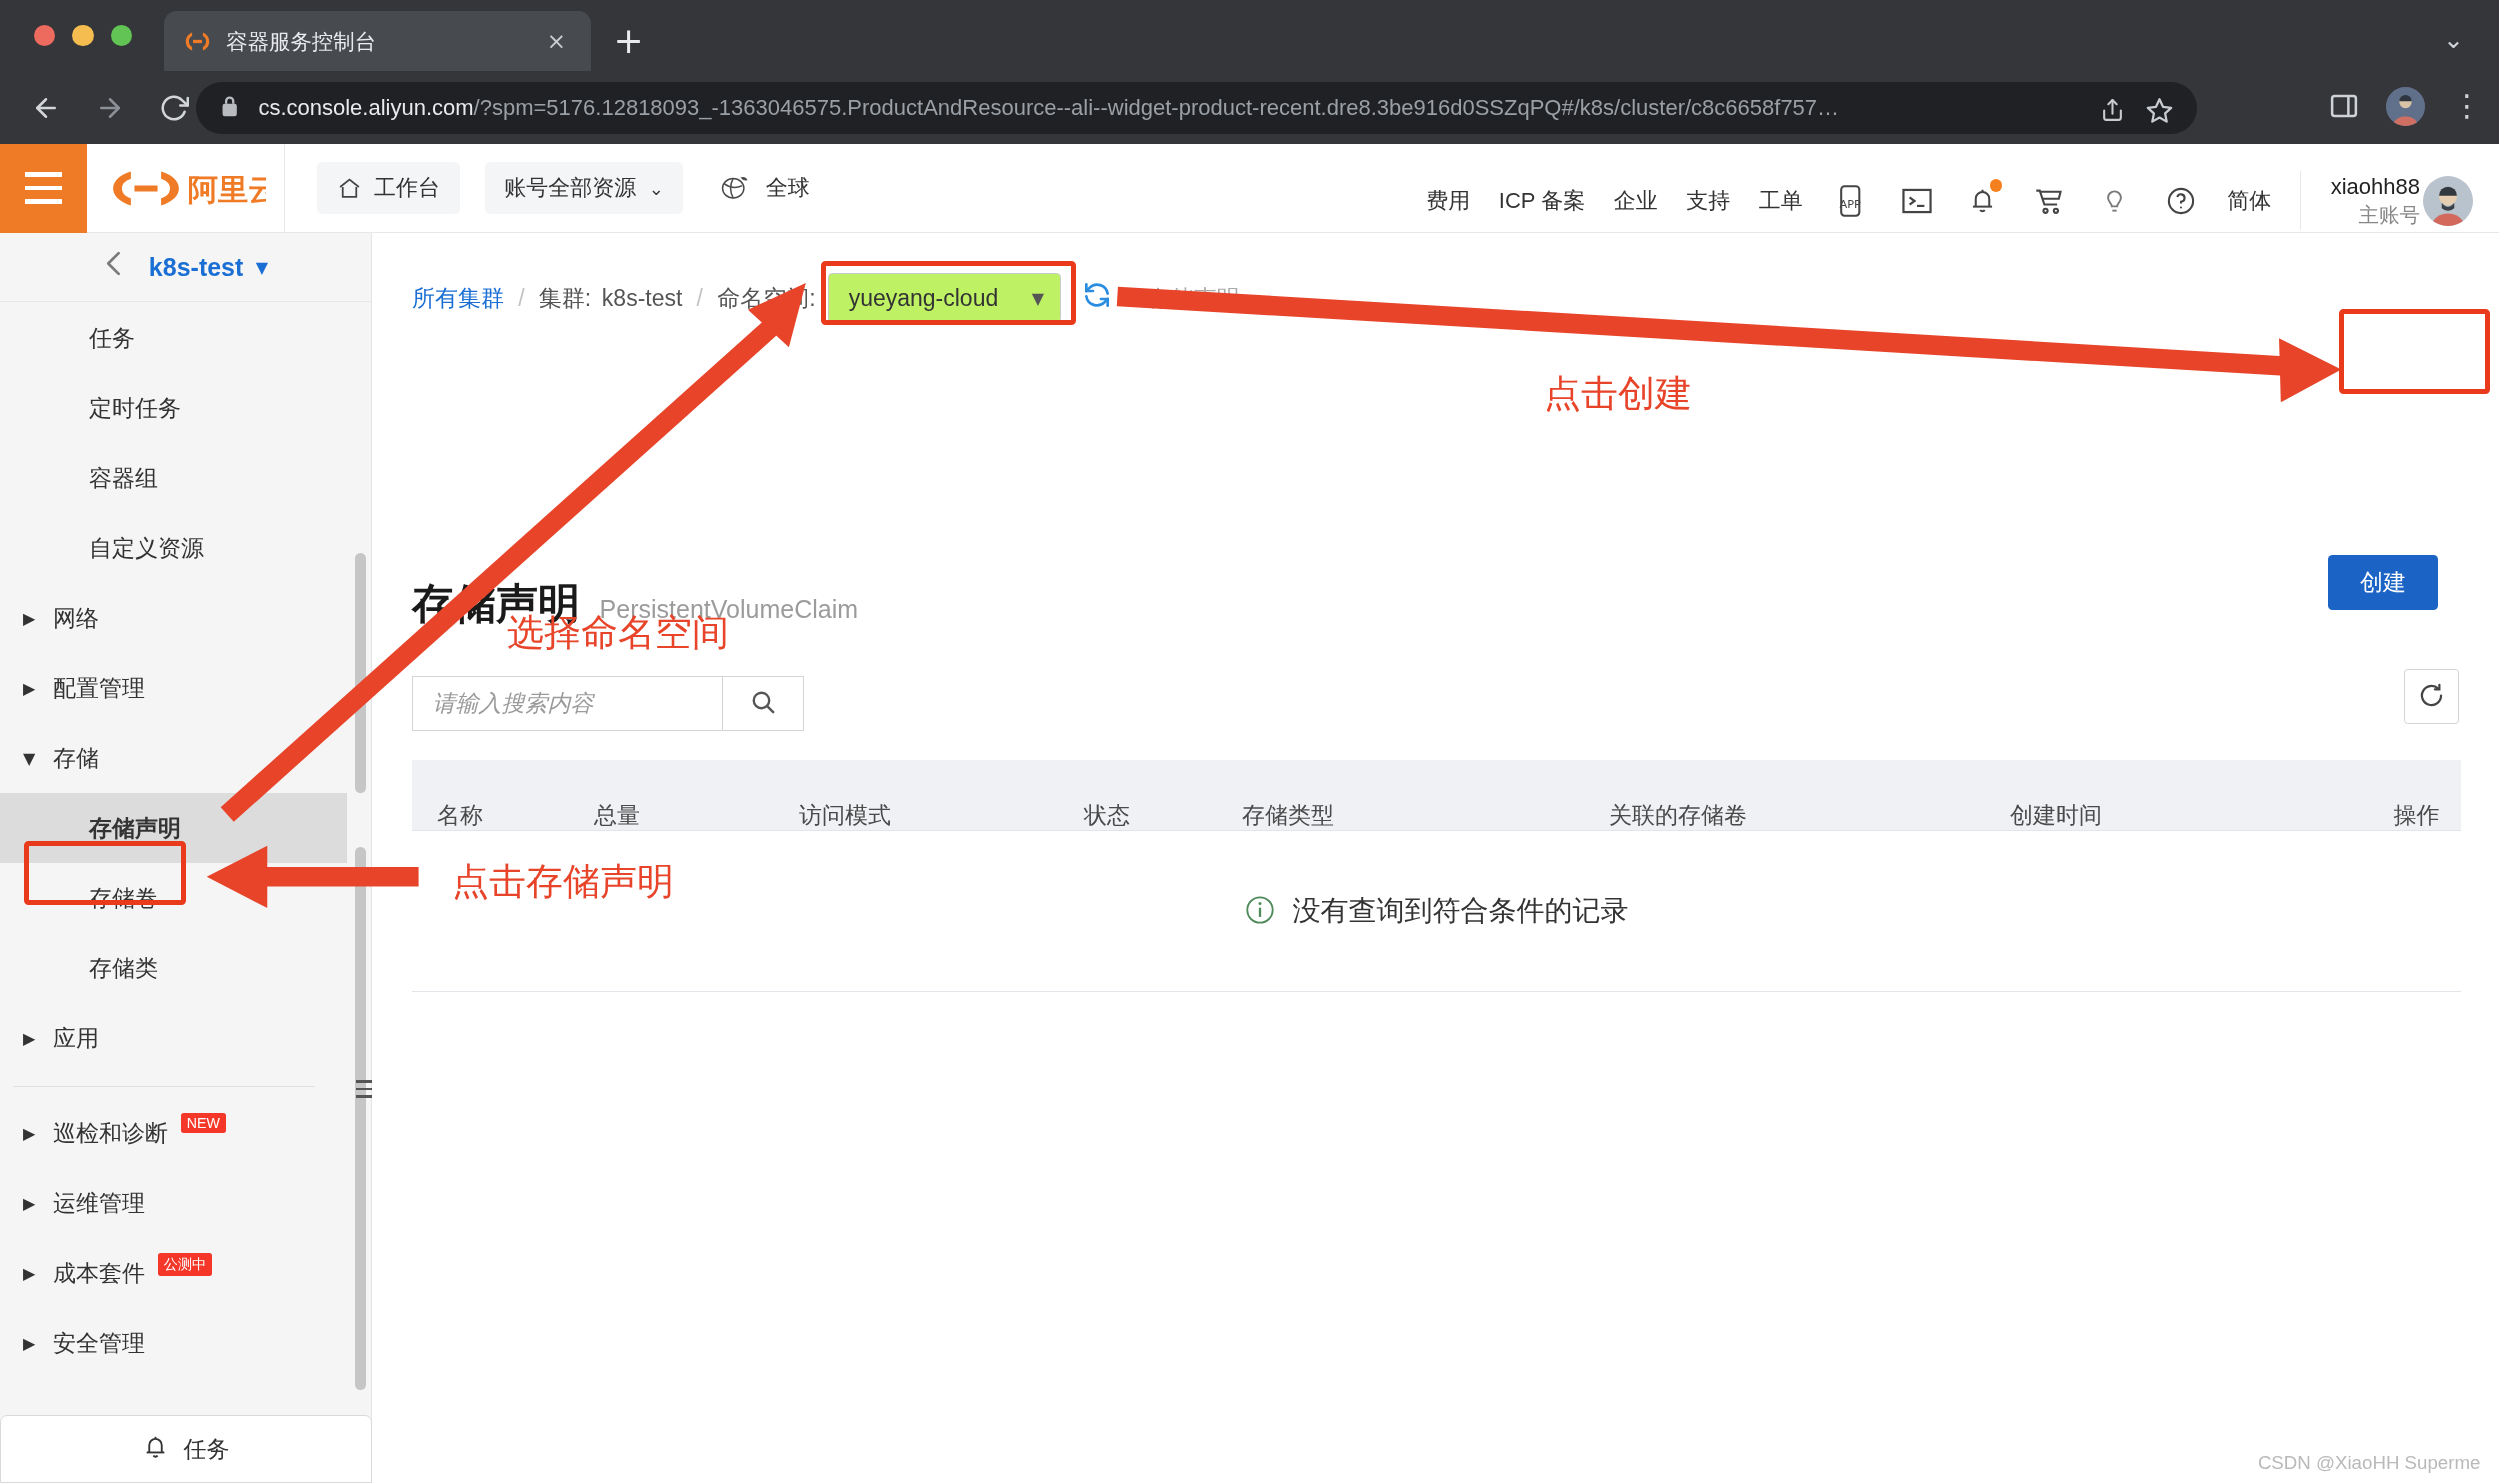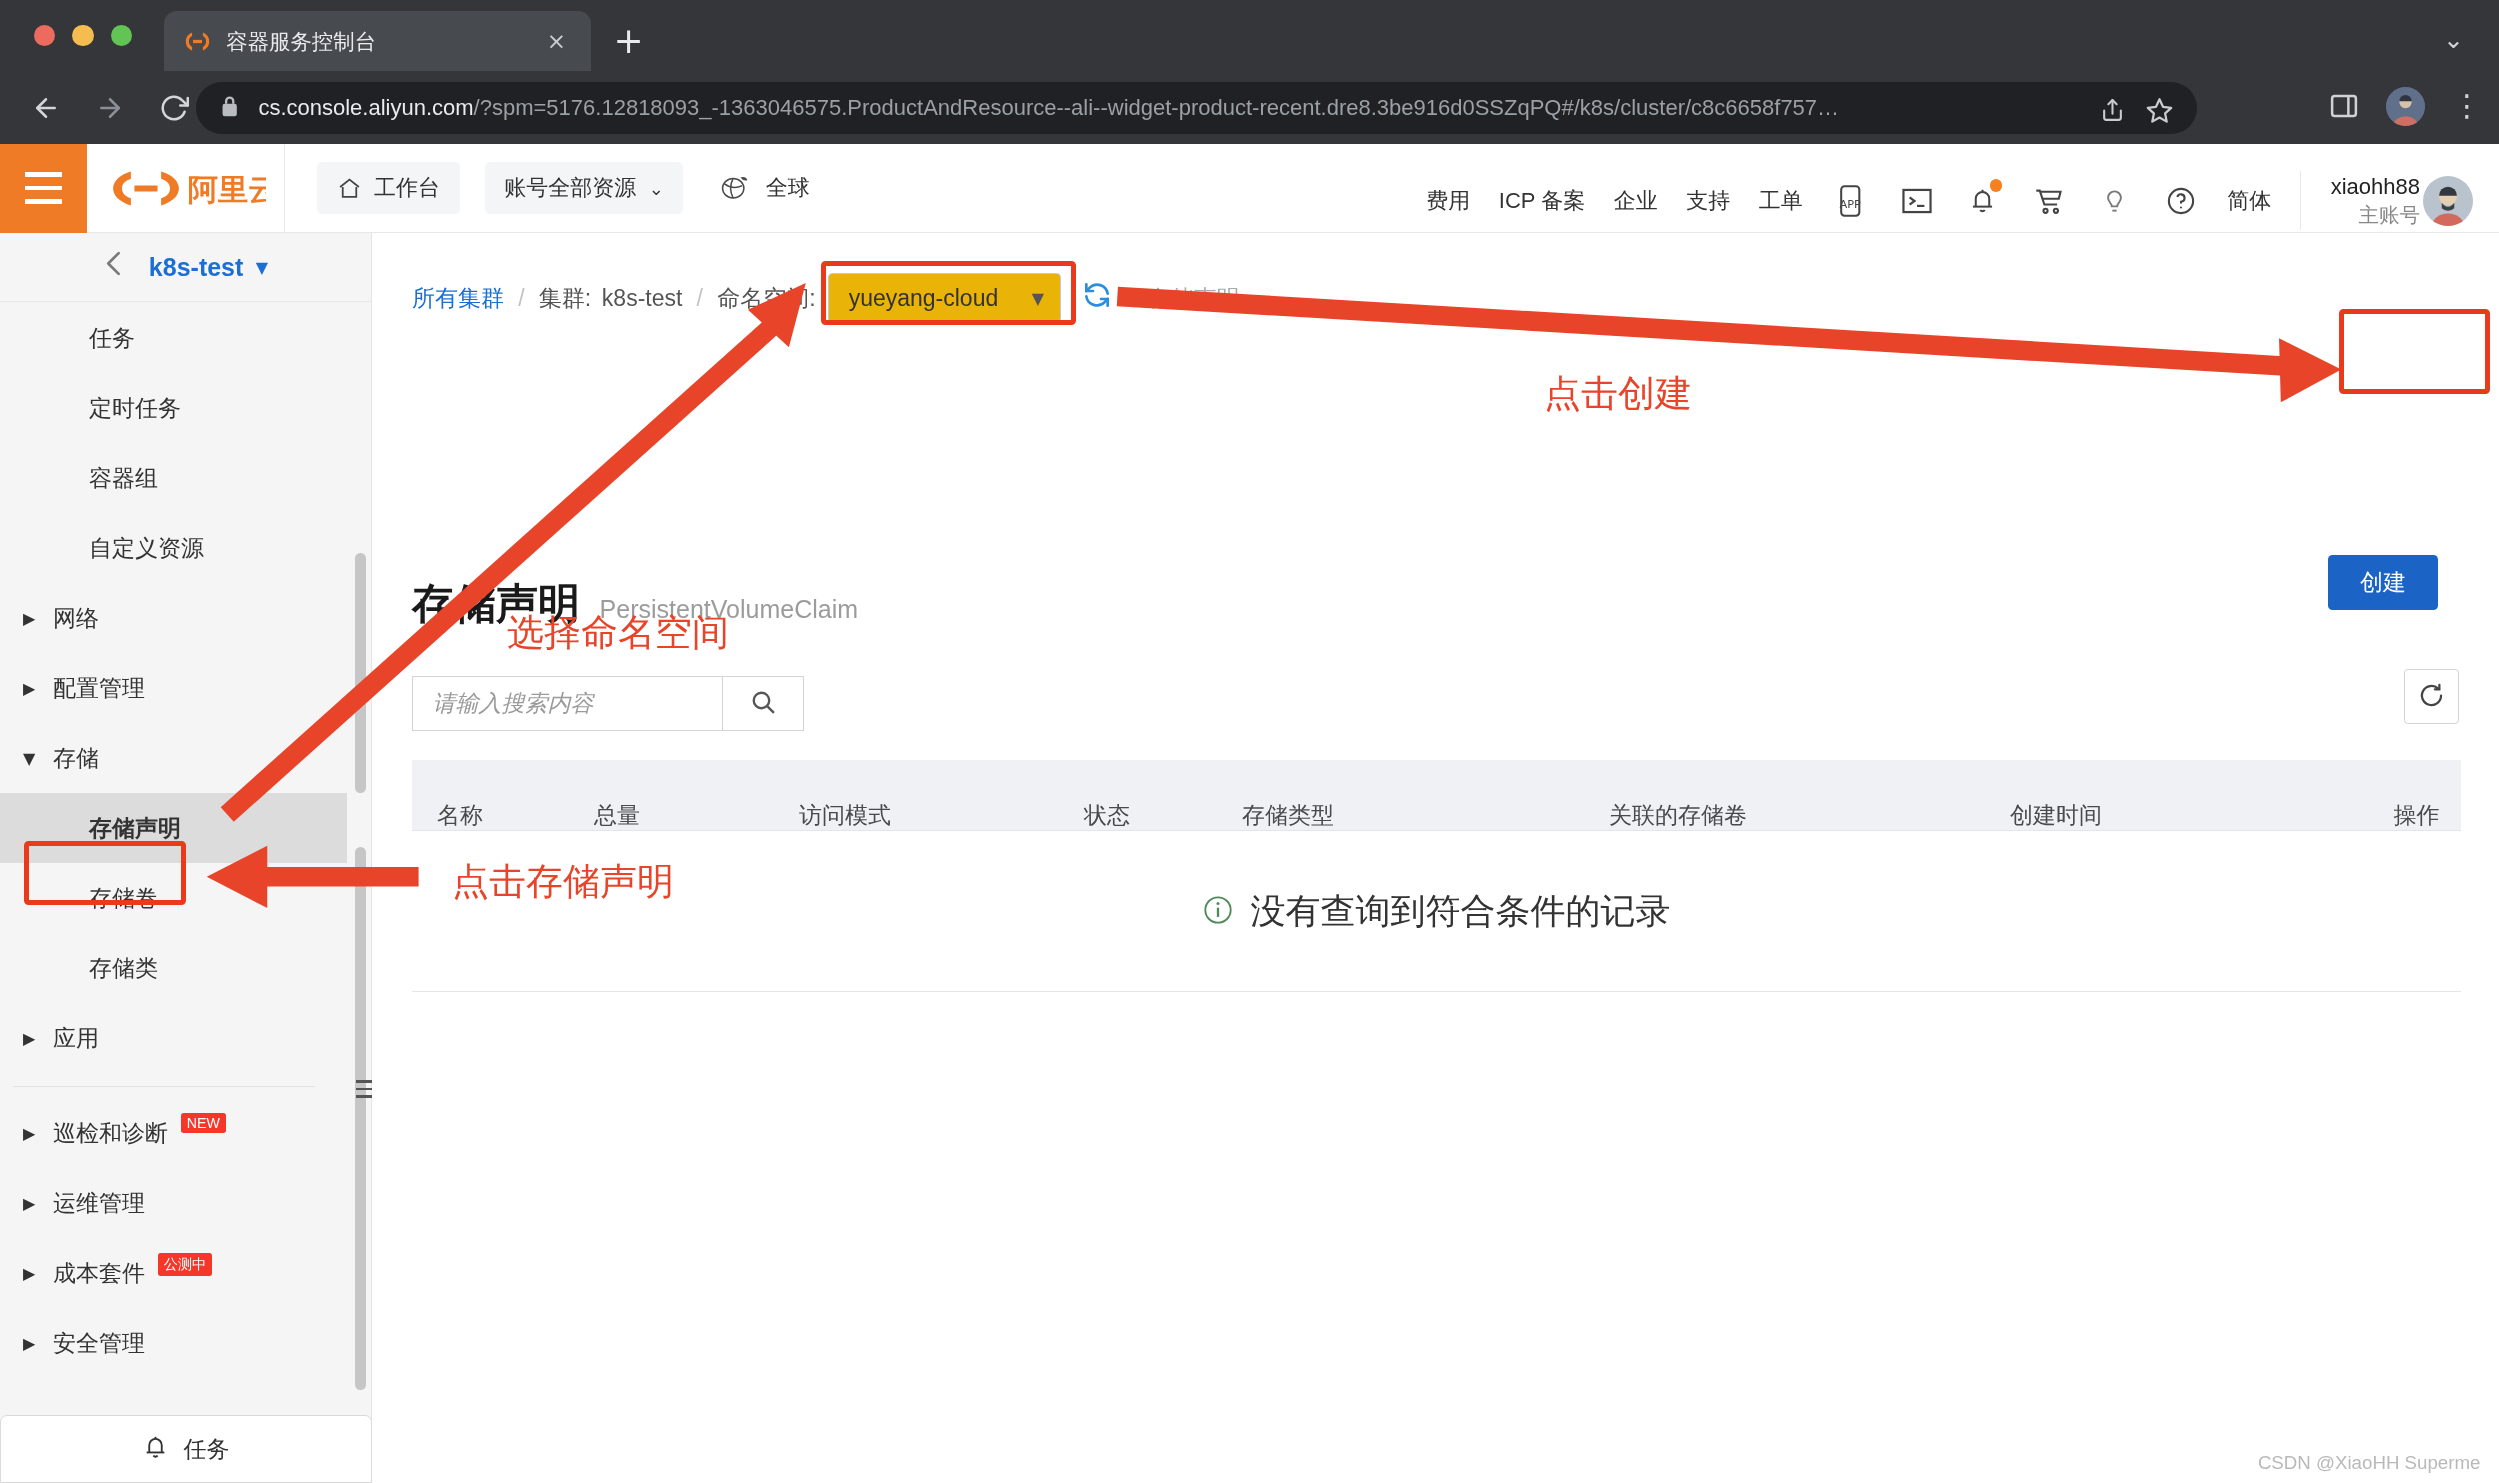--- a/index.html
+++ b/index.html
@@ -216,21 +216,21 @@
   .crumbs {
     position: absolute; left: 39px; top: 40px;
     display: flex; align-items: center; font-size: 23px; color: #555;
   }
   .crumbs .lnk { color: #1b6fd4; }
   .crumbs .sep { color: #c3c3c3; margin: 0 14.2px; }
   .crumbs .cur { color: #aaa; }
   .ns-select {
     width: 233px; height: 50px; border: 0.9px solid #c9c9c9; border-radius: 4.5px;
     display: flex; align-items: center; justify-content: space-between;
-    padding: 0 16px 0 19.6px; margin-left: 12.5px; background: #eab308;
+    padding: 0 16px 0 19.6px; margin-left: 12.5px; background: #bef264;
   }
   .ns-select .val { color: #333; font-size: 23px; }
   .ns-select .car { color: #555; font-size: 16px; }
   .ns-refresh { margin-left: 19.6px; }
 
   .page-title-row {
     position: absolute; left: 39px; top: 343px; display: flex; align-items: baseline;
   }
   .page-title { font-size: 42px; color: #1a1a1a; font-weight: bold; }
   .page-sub { font-size: 25px; color: #9b9b9b; margin-left: 19.6px; }
@@ -253,21 +253,21 @@
 
   .table-wrap { position: absolute; left: 39px; top: 527px; width: 2049px; }
   .thead {
     height: 71px; background: #eff1f5; display: flex; align-items: center;
     border-bottom: 0.9px solid #e3e5ea;
   }
   .th { color: #4a4a4a; font-size: 23px; white-space: nowrap; margin-top: 41px; }
   .empty-row {
     height: 160px; display: flex; align-items: center; justify-content: center;
   }
-  .empty-txt { color: #333; font-size: 35px; margin-left: 18px; }
+  .empty-txt { color: #333; font-size: 28px; margin-left: 18px; }
   .table-btm { height: 0.9px; background: #e3e5ea; }
 
   .create-btn {
     position: absolute; right: 62px; top: 322px; width: 110px; height: 55px;
     background: #1b63c4; border-radius: 4.5px; color: #fff; font-size: 23px;
     display: flex; align-items: center; justify-content: center;
   }
 
   
   .anno { position: absolute; pointer-events: none; }

